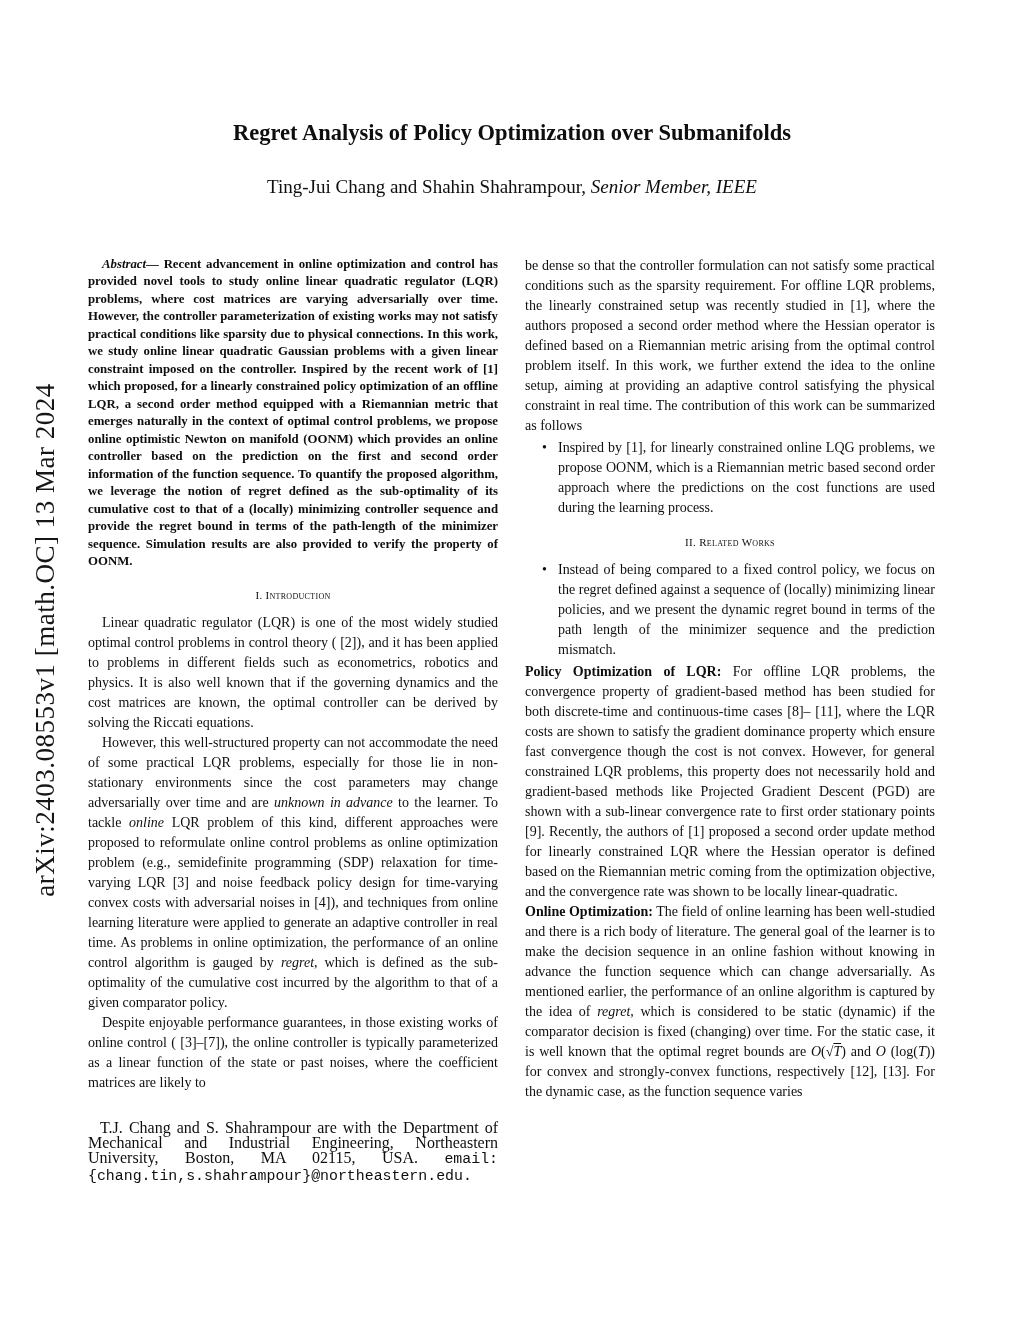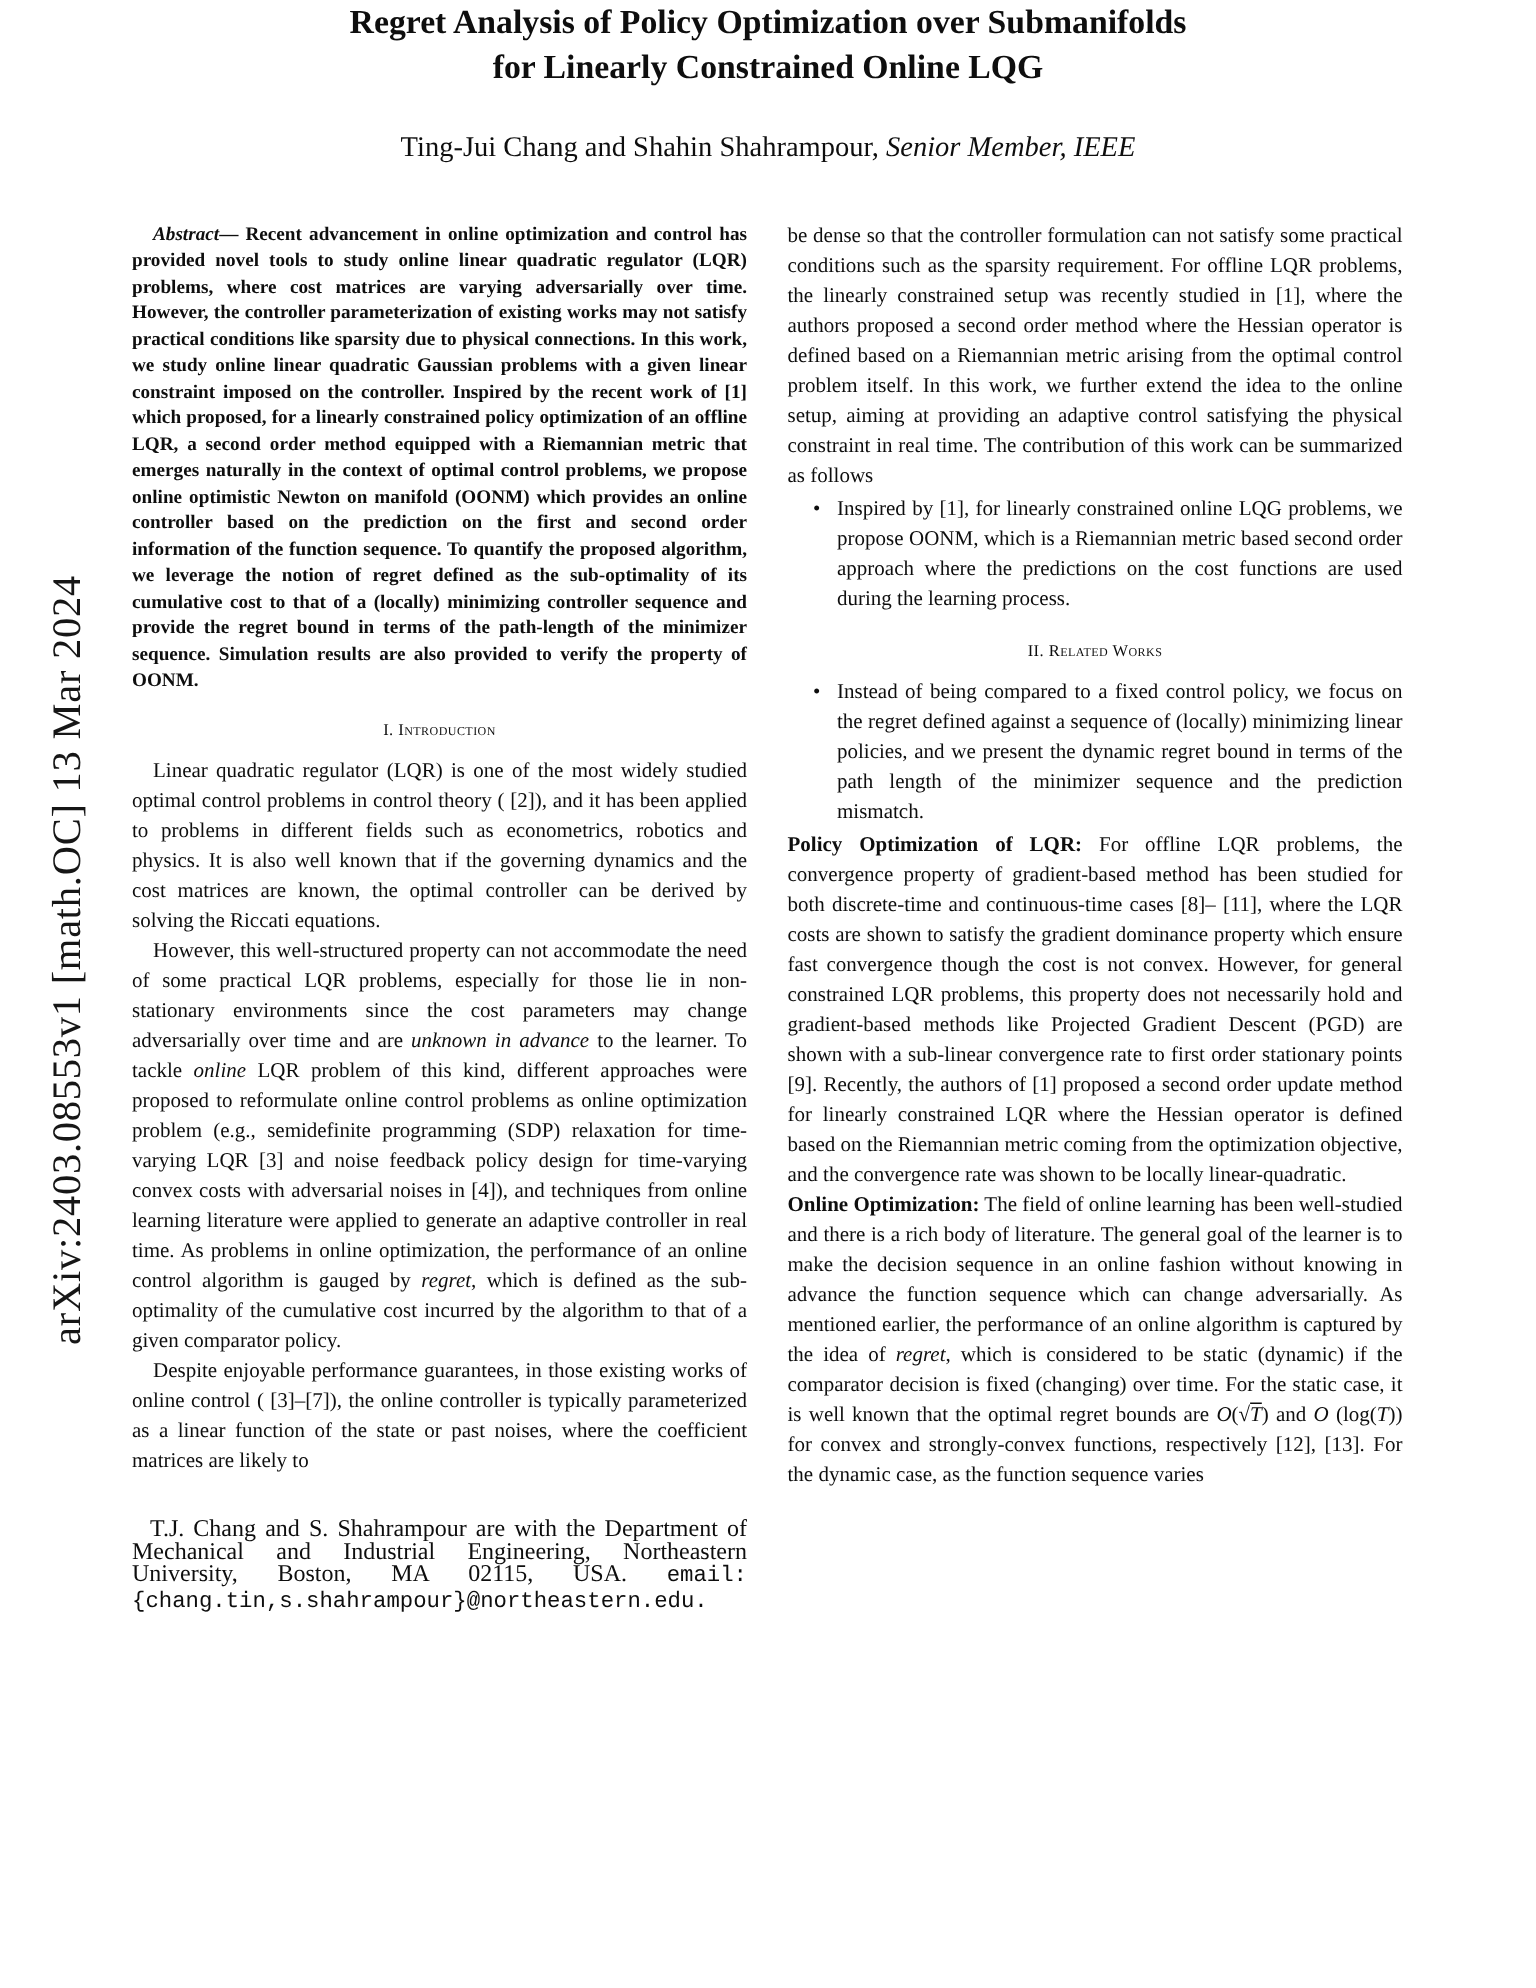--- a/index.html
+++ b/index.html
@@ -11,26 +11,26 @@
   }
   .page { position: relative; width: 1024px; height: 1325px; }
 
   .arxiv-banner {
     position: absolute; top: 640px; left: 45px;
     transform: translate(-50%, -50%) rotate(-90deg);
     white-space: nowrap;
     font-size: 27px; letter-spacing: 0.5px; color: #161616;
   }
 
-  header.paper-head { text-align: center; }
+  header.paper-head { padding-top: 118px; text-align: center; }
   .title { font-size: 22.5px; font-weight: bold; margin: 0; line-height: 1.33; }
   .tline { display: block; }
   .authors { margin-top: 28px; font-size: 19px; }
 
-  .columns { display: flex; gap: 27px; margin: 38px 89px 0 88px; }
+  .columns { display: flex; gap: 27px; margin: 58px 89px 0 88px; }
   .col { width: 410px; font-size: 14px; line-height: 20px; text-align: justify; }
 
   .block { margin: 0; }
   .abstract { font-weight: bold; font-size: 12.8px; line-height: 17.5px; text-indent: 14px; }
   .heading {
     text-align: center; text-indent: 0;
     font-variant: small-caps; font-size: 11px;
     letter-spacing: 0.3px; margin: 14px 0 8px 0;
   }
   .para { text-indent: 14px; }
@@ -47,21 +47,20 @@
 </head>
 <body>
 
 <div class="page">
 
   <div class="arxiv-banner">arXiv:2403.08553v1  [math.OC]  13 Mar 2024</div>
 
   <header class="paper-head">
     <h1 class="title">
       <span class="tline">Regret Analysis of Policy Optimization over Submanifolds</span>
-      <span class="tline">for Linearly Constrained Online LQG</span>
     </h1>
     <div class="authors"><span>Ting-Jui Chang and Shahin Shahrampour, </span><span class="i">Senior Member, IEEE</span></div>
   </header>
 
   <main class="columns">
     <section class="col">
         <div class="block abstract"><span class="b i">Abstract</span><span class="b">— Recent advancement in online optimization and control has provided novel tools to study online linear quadratic regulator (LQR) problems, where cost matrices are varying adversarially over time. However, the controller parameterization of existing works may not satisfy practical conditions like sparsity due to physical connections. In this work, we study online linear quadratic Gaussian problems with a given linear constraint imposed on the controller. Inspired by the recent work of [1] which proposed, for a linearly constrained policy optimization of an offline LQR, a second order method equipped with a Riemannian metric that emerges naturally in the context of optimal control problems, we propose online optimistic Newton on manifold (OONM) which provides an online controller based on the prediction on the first and second order information of the function sequence. To quantify the proposed algorithm, we leverage the notion of regret defined as the sub-optimality of its cumulative cost to that of a (locally) minimizing controller sequence and provide the regret bound in terms of the path-length of the minimizer sequence. Simulation results are also provided to verify the property of OONM.</span></div>
         <div class="block heading"><span>I. Introduction</span></div>
         <div class="block para"><span>Linear quadratic regulator (LQR) is one of the most widely studied optimal control problems in control theory ( [2]), and it has been applied to problems in different fields such as econometrics, robotics and physics. It is also well known that if the governing dynamics and the cost matrices are known, the optimal controller can be derived by solving the Riccati equations.</span></div>
         <div class="block para"><span>However, this well-structured property can not accommodate the need of some practical LQR problems, especially for those lie in non-stationary environments since the cost parameters may change adversarially over time and are </span><span class="i">unknown in advance</span><span> to the learner. To tackle </span><span class="i">online</span><span> LQR problem of this kind, different approaches were proposed to reformulate online control problems as online optimization problem (e.g., semidefinite programming (SDP) relaxation for time-varying LQR [3] and noise feedback policy design for time-varying convex costs with adversarial noises in [4]), and techniques from online learning literature were applied to generate an adaptive controller in real time. As problems in online optimization, the performance of an online control algorithm is gauged by </span><span class="i">regret</span><span>, which is defined as the sub-optimality of the cumulative cost incurred by the algorithm to that of a given comparator policy.</span></div>

